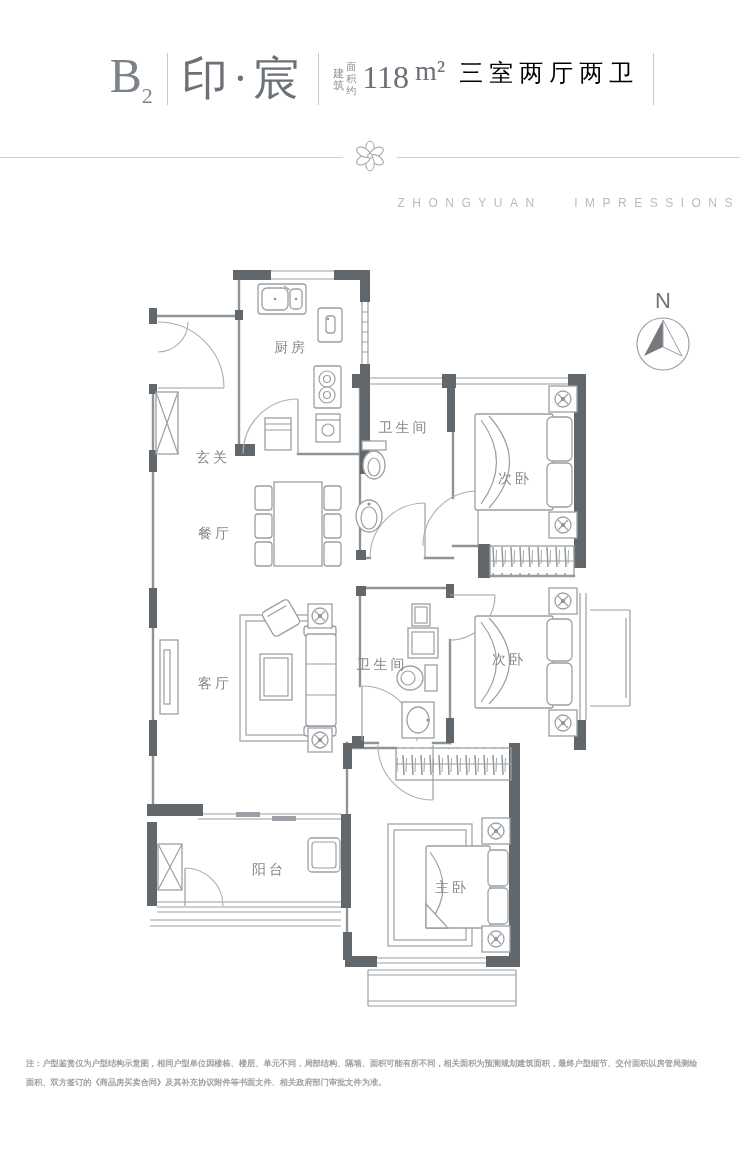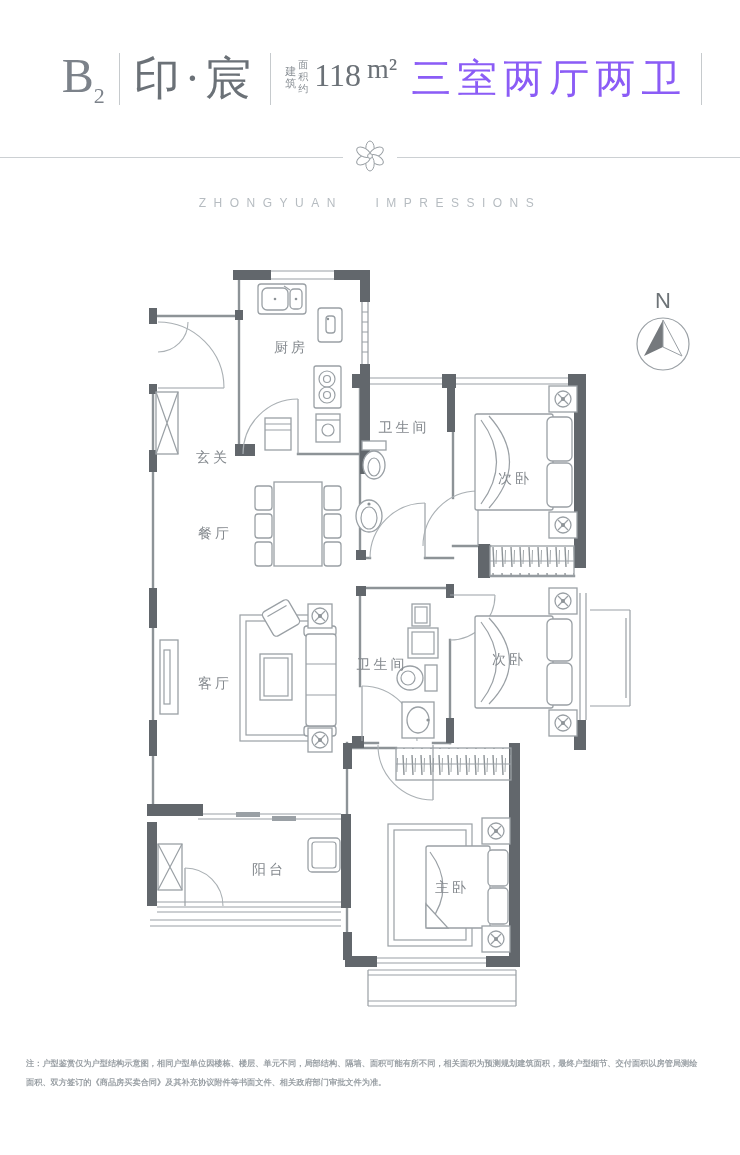--- a/index.html
+++ b/index.html
@@ -12,27 +12,27 @@
   .unit{font-size:48px;color:#7c828a;line-height:1;}
   .unit sub{font-size:22px;}
   .vbar{width:1px;height:52px;background:#c6cacd;}
   .pname{font-size:46px;color:#6b7177;letter-spacing:5px;line-height:1;font-weight:500;}
   .areaGrp{display:flex;align-items:flex-start;gap:6px;}
   .miniCols{display:flex;gap:2px;align-items:center;color:#878d93;}
   .mc1{font-size:11px;width:1em;word-break:break-all;line-height:1.15;}
   .mc2{font-size:10px;width:1em;word-break:break-all;line-height:1.2;}
   .areaVal{font-size:32px;color:#6b7177;line-height:1;}
   .areaUnit{font-size:28px;color:#6b7177;transform:translateY(-6px);}
-  .layoutTxt{font-size:40px;color:#8b5cf6;letter-spacing:6px;margin-left:8px;line-height:1;}
+  .layoutTxt{font-size:24px;color:#000000;letter-spacing:6px;margin-left:8px;line-height:1;}
   
   .divider{position:absolute;top:138px;left:0;width:740px;height:40px;}
   .divider .line{position:absolute;top:19px;left:0;right:0;border-top:1px solid #ccd0d3;}
   .divider .flower{position:absolute;left:50%;top:50%;transform:translate(-50%,-50%);
        background:#fff;padding:0 8px;}
-  .brand{position:absolute;top:196px;left:0;width:740px;text-align:center;font-size:12px;
+  .brand{position:absolute;top:196px;left:0;width:740px;text-align:right;font-size:12px;
        letter-spacing:7.5px;color:#b6bcc1;white-space:pre;}
   
   #plan{position:absolute;left:138px;top:258px;}
   #compass{position:absolute;left:628px;top:284px;}
   .rlabel{position:absolute;transform:translate(-50%,-50%);font-size:14px;letter-spacing:3px;
        color:#84898e;white-space:nowrap;}
   .compassN{font-family:"Liberation Sans",sans-serif;}
   
   .wd{fill:#62676c;stroke:none;}
   .w2{stroke:#8d9397;stroke-width:2.4;fill:none;stroke-linecap:square;}

